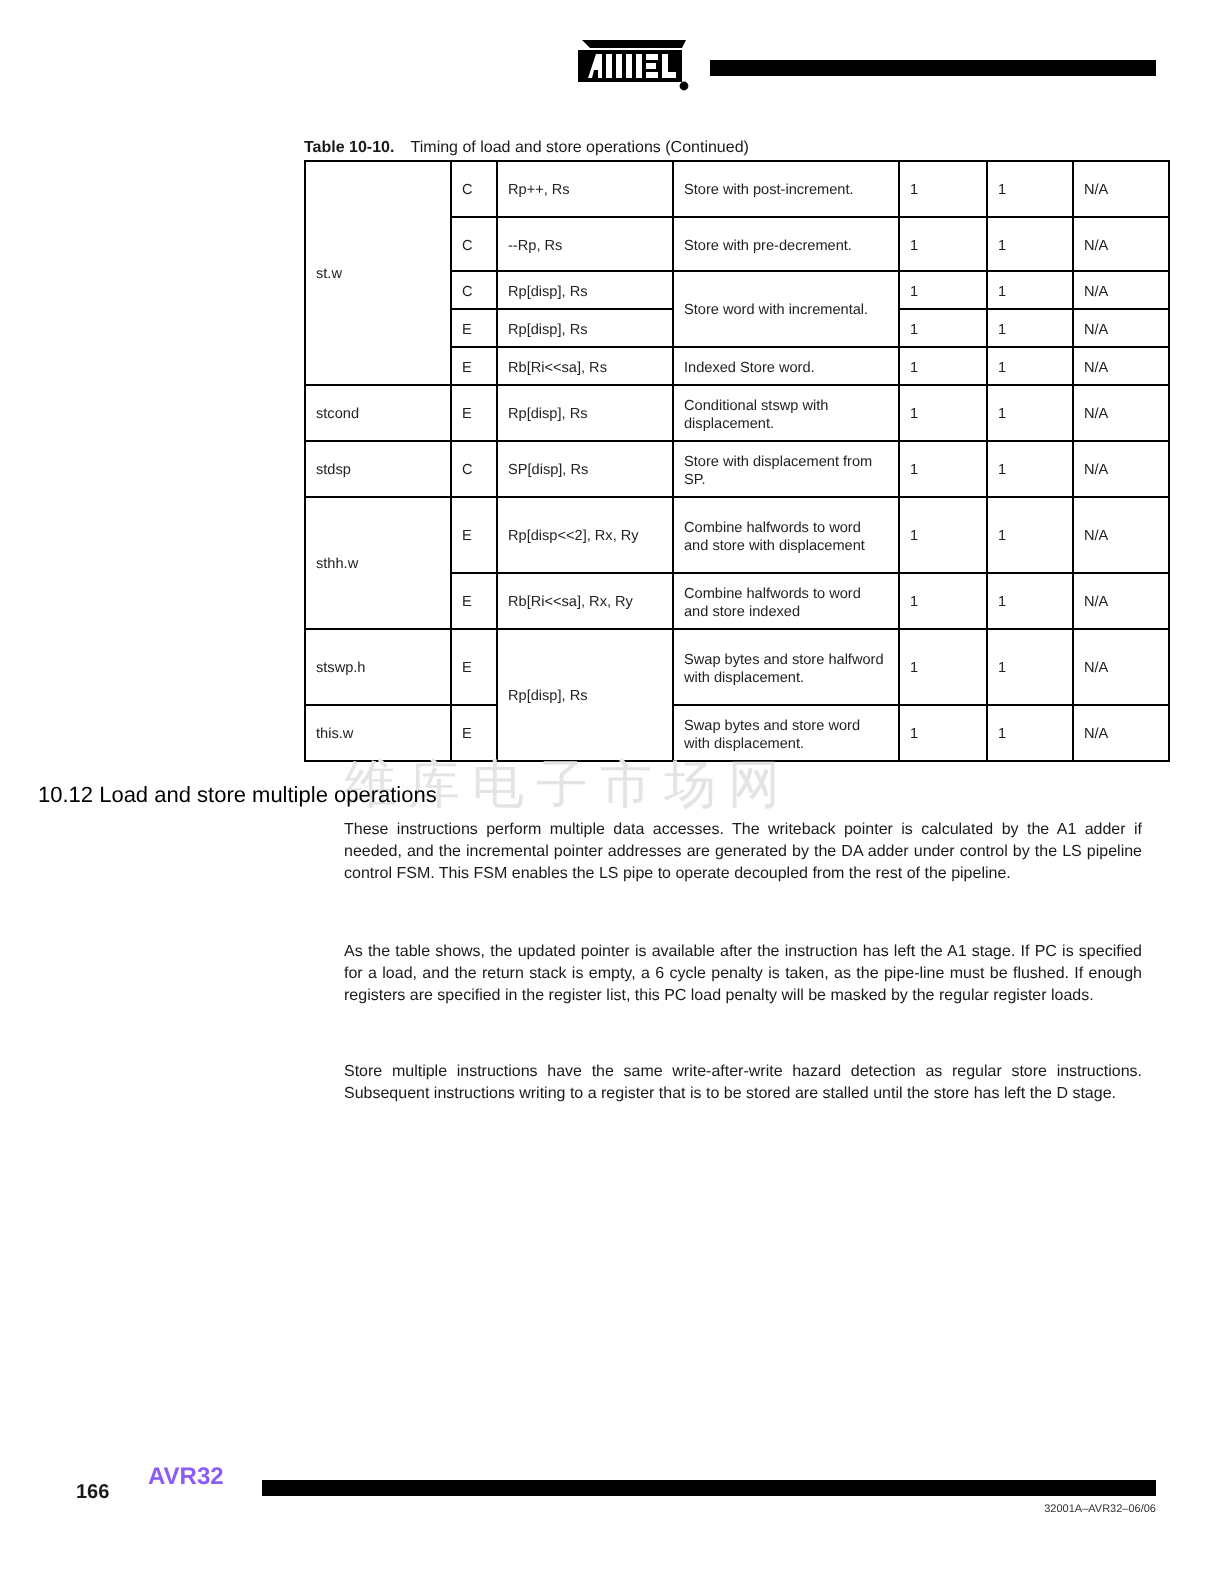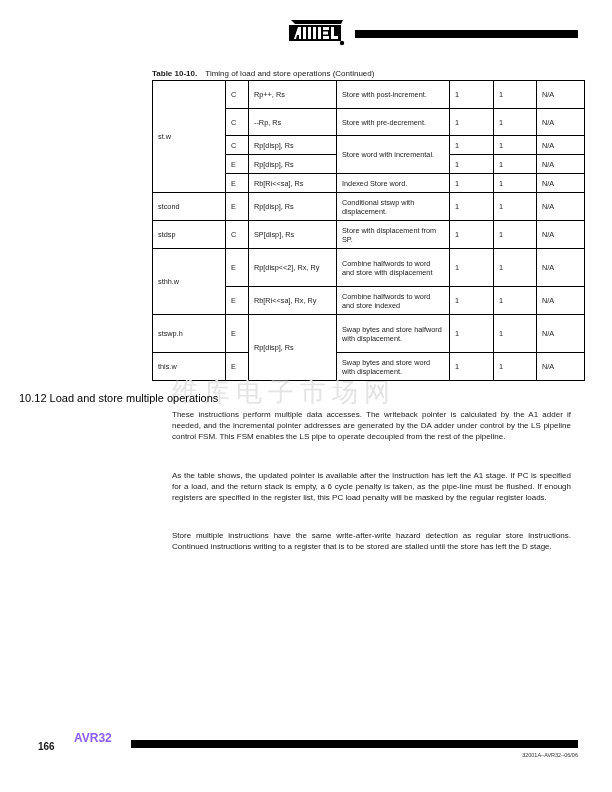--- a/index.html
+++ b/index.html
@@ -166,18 +166,18 @@
     <td class="c7">N/A</td>
   </tr>
 </tbody>
   </table>
 
 <div class="abs watermark">维库电子市场网</div>
 
 <div class="abs section-title">10.12  Load and store multiple operations</div>
 <div class="abs para p1">These instructions perform multiple data accesses. The writeback pointer is calculated by the A1 adder if needed, and the incremental pointer addresses are generated by the DA adder under control by the LS pipeline control FSM. This FSM enables the LS pipe to operate decoupled from the rest of the pipeline.</div>
 <div class="abs para p2">As the table shows, the updated pointer is available after the instruction has left the A1 stage. If PC is specified for a load, and the return stack is empty, a 6 cycle penalty is taken, as the pipe-line must be flushed. If enough registers are specified in the register list, this PC load penalty will be masked by the regular register loads.</div>
-<div class="abs para p3">Store multiple instructions have the same write-after-write hazard detection as regular store instructions. Continued instructions writing to a register that is to be stored are stalled until the store has left the D stage.</div>
+<div class="abs para p3">Store multiple instructions have the same write-after-write hazard detection as regular store instructions. Subsequent instructions writing to a register that is to be stored are stalled until the store has left the D stage.</div>
 
 <div class="abs page-num">166</div>
 <div class="abs footer-title">AVR32</div>
 <div class="abs footer-bar"></div>
 <div class="abs doc-code">32001A–AVR32–06/06</div>
 
 </body></html>

